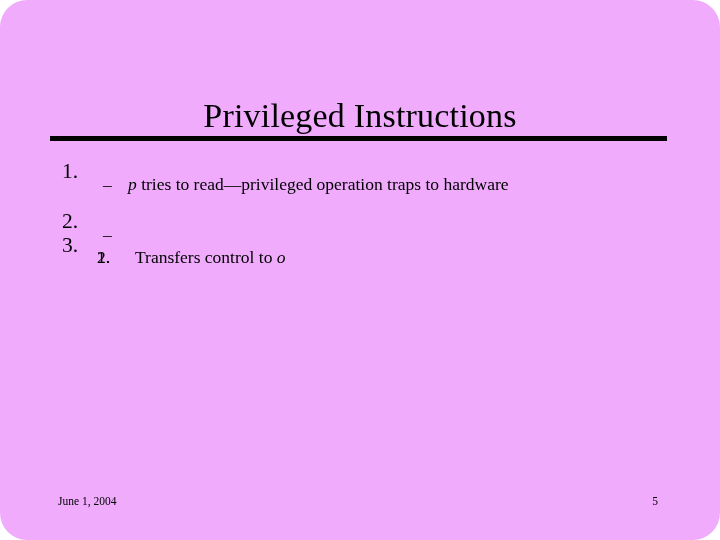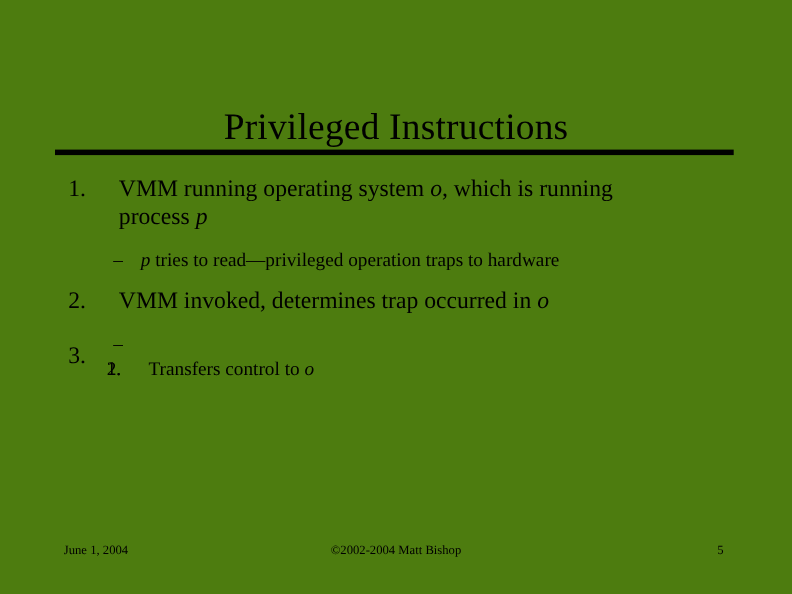--- a/index.html
+++ b/index.html
@@ -8,22 +8,23 @@
     background: #ffffff;
   }
   body {
     font-family: "Liberation Serif", "DejaVu Serif", serif;
     color: #000000;
   }
   #slide {
     position: relative;
     width: 720px;
     height: 540px;
-    background: #4d7c0f;
+    background: #f0abfc;
     overflow: hidden;
+    border-radius: 27px;
   }
 
   
   #title {
     position: absolute;
     left: 50px;
     top: 72px;
     width: 620px;
     text-align: center;
     font-size: 34px;
@@ -160,35 +161,33 @@
 
 <div id="slide">
 
   <h1 id="title">Privileged Instructions</h1>
   <div id="title-rule"></div>
 
   <div id="body">
 
     <div class="lvl1">
       <span class="marker">1.</span>
-      <span class="text">VMM running operating system <i class="var">o</i>, which is running process <i class="var">p</i></span>
     </div>
 
     <div class="spacer-1"></div>
 
     <div class="lvl2">
       <span class="marker">–</span>
       <span class="text"><i class="var">p</i> tries to read—privileged operation traps to hardware</span>
     </div>
 
     <div class="spacer-2"></div>
 
     <div class="lvl1">
       <span class="marker">2.</span>
-      <span class="text">VMM invoked, determines trap occurred in <i class="var">o</i></span>
     </div>
 
     <div class="spacer-3"></div>
 
     <div class="lvl2">
       <span class="marker">–</span>
     </div>
 
     <div class="spacer-3"></div>
 
@@ -205,18 +204,17 @@
     <div class="lvl3">
       <span class="marker">2.</span>
       <span class="text">Transfers control to <i class="var">o</i></span>
     </div>
 
   </div>
 
   <div id="footer">
     <div id="footer-date">June 1, 2004</div>
     <div id="footer-center">
-      <span class="line2">©2002-2004 Matt Bishop</span>
     </div>
     <div id="footer-page">5</div>
   </div>
 
 </div>
 
 </body></html>

